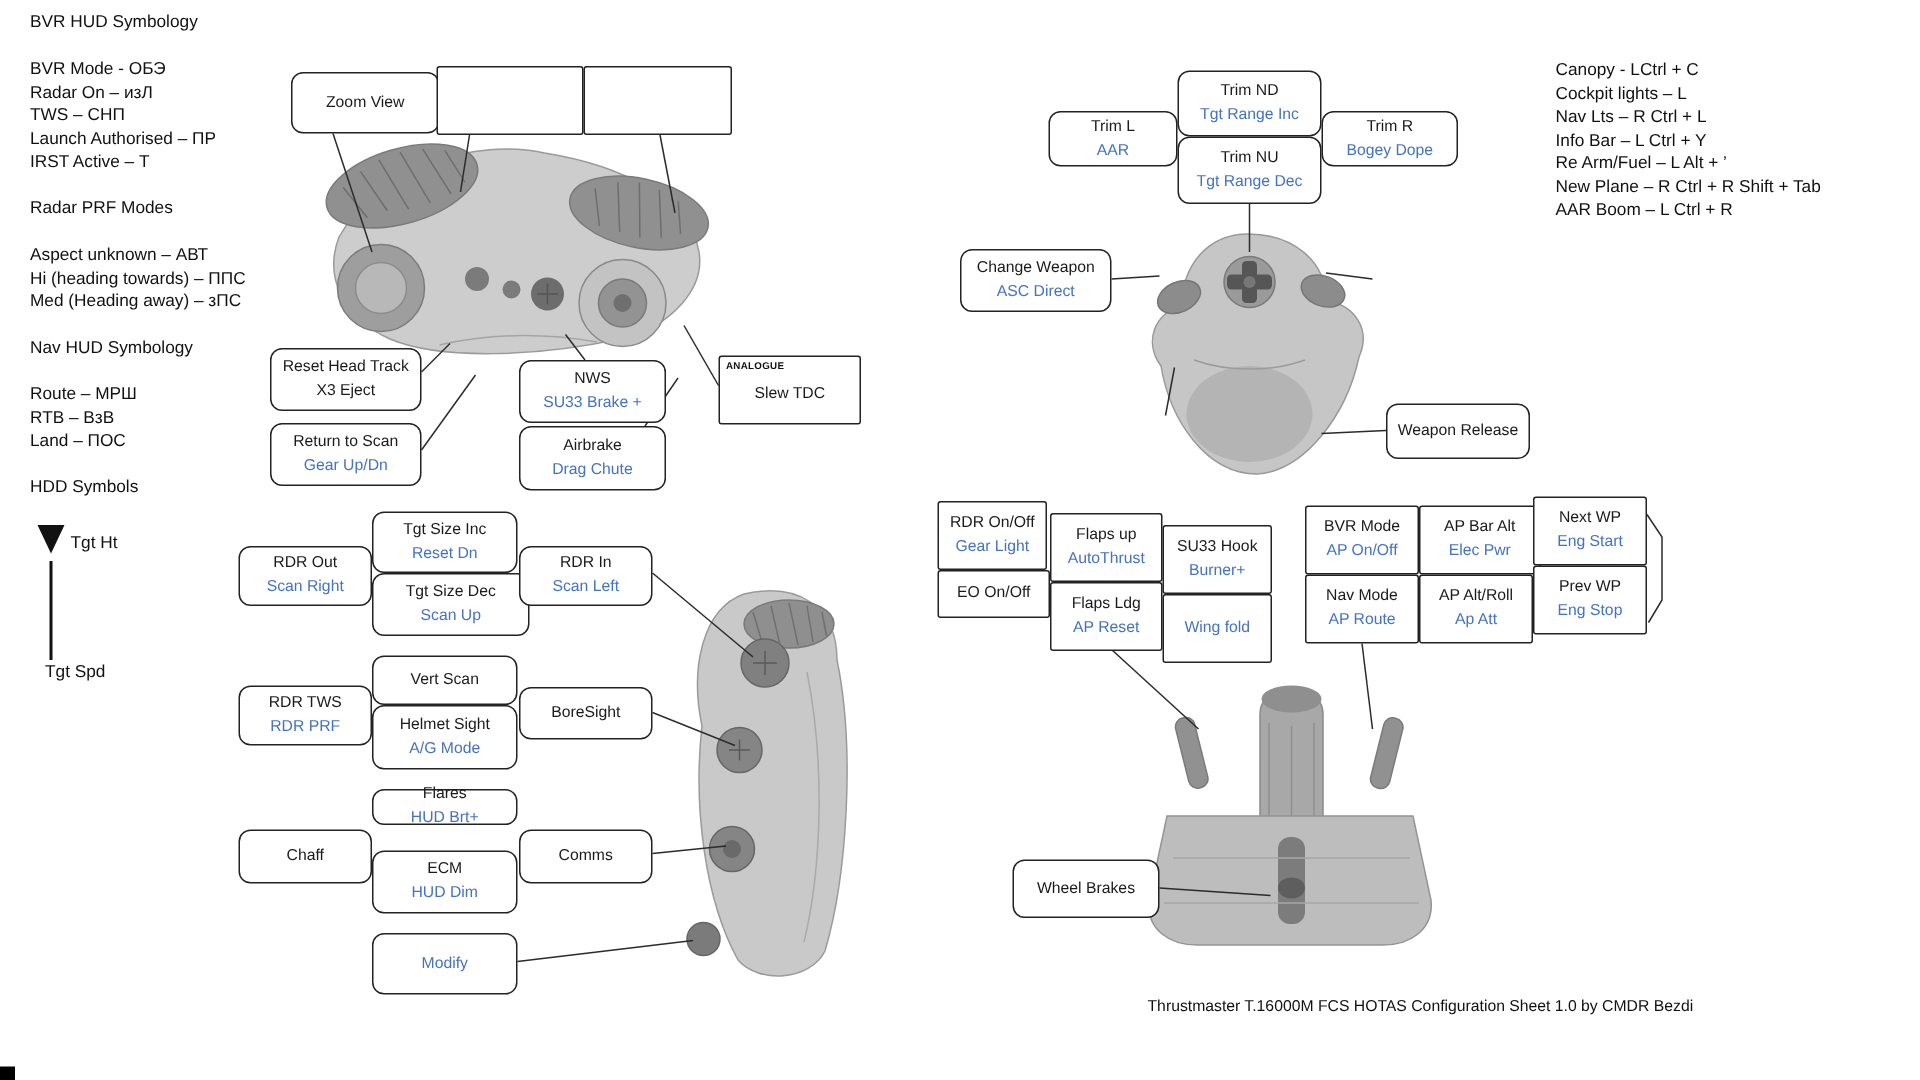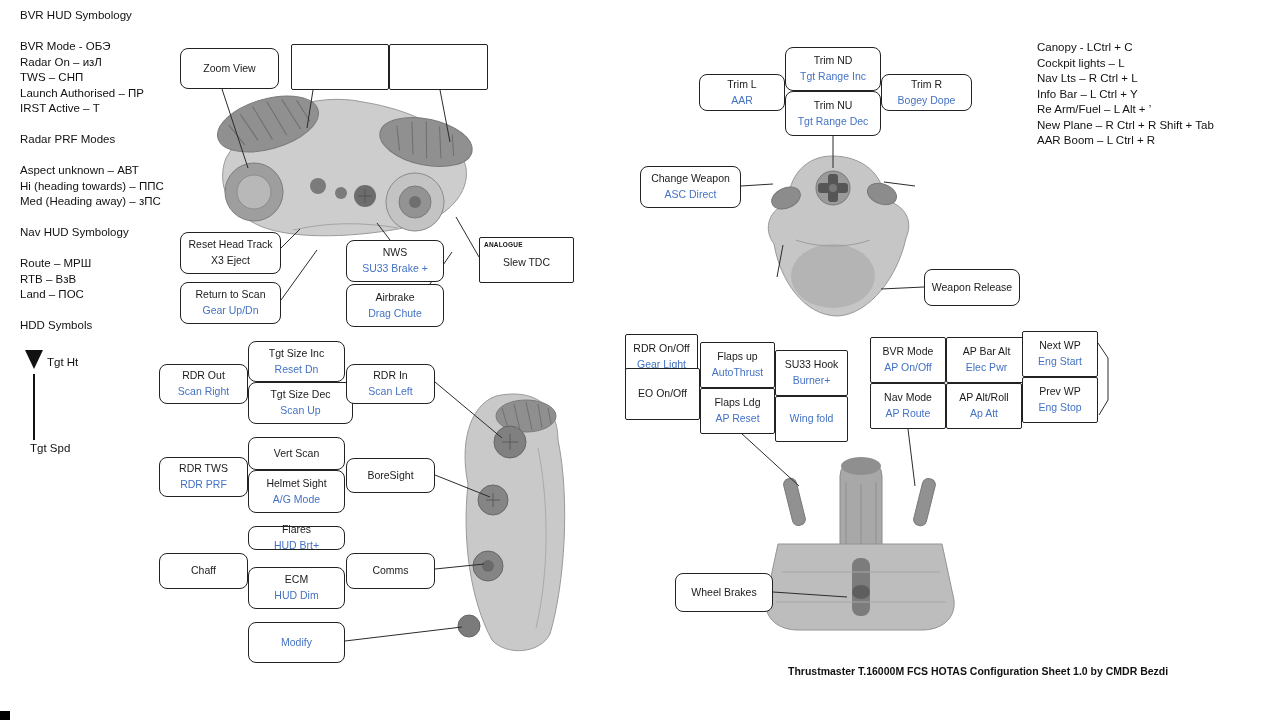--- a/index.html
+++ b/index.html
@@ -14,21 +14,21 @@
 .co.sq{border-radius:2px}
 .co.tagged{padding-top:5px}
 .co .p{white-space:nowrap}
 .co .s{white-space:nowrap;color:#4472C4}
 .co .s.dark{color:#1a1a1a}
 .co .p.blue{color:#4472C4}
 .co .tag{position:absolute;top:2px;left:4px;font-size:6.5px;font-weight:700;letter-spacing:.2px;color:#111}
 .hud-tri{position:absolute;width:0;height:0;border-left:9px solid transparent;border-right:9px solid transparent;border-top:19px solid #111;z-index:3}
 .hud-line{position:absolute;width:1.5px;background:#111;z-index:3}
 .small-label{position:absolute;font-size:11.5px;color:#111;z-index:3}
-#footer-text{position:absolute;left:788px;top:665px;font-size:10.5px;font-weight:700;color:#111;z-index:3}
+#footer-text{position:absolute;left:765px;top:665px;font-size:10.5px;font-weight:400;color:#111;z-index:3}
 #corner-mark{position:absolute;left:0;top:711px;width:10px;height:9px;background:#000;z-index:3}
 </style>
 </head>
 <body>
 
 <div id="canvas">
 
   <div class="legend" style="left:20px;top:8px;width:195px">
     <div>BVR HUD Symbology</div>
     <div class="sp"></div>
@@ -174,21 +174,21 @@
       <line x1="915" y1="186" x2="884" y2="182"></line>
       <line x1="777" y1="277" x2="783" y2="245"></line>
       <line x1="924" y1="287" x2="881" y2="289"></line>
       <line x1="741" y1="433" x2="799" y2="486"></line>
       <line x1="908" y1="429" x2="915" y2="486"></line>
       <line x1="773" y1="592" x2="847" y2="597"></line>
       <polyline points="1098,343 1108,358 1108,400 1099,415"></polyline>
     </g>
   </svg>
 
-  <div class="co" style="left:180px;top:48px;width:99px;height:41px">
+  <div class="co" style="left:194px;top:48px;width:99px;height:41px">
     <div class="p">Zoom View</div>
   </div>
   <div class="co sq" style="left:291px;top:44px;width:98px;height:46px">
     <div class="p"></div>
   </div>
   <div class="co sq" style="left:389px;top:44px;width:99px;height:46px">
     <div class="p"></div>
   </div>
   <div class="co" style="left:180px;top:232px;width:101px;height:42px">
     <div class="p">Reset Head Track</div>
@@ -288,21 +288,21 @@
     <div class="s">Gear Light</div>
   </div>
   <div class="co sq" style="left:700px;top:342px;width:75px;height:46px">
     <div class="p">Flaps up</div>
     <div class="s">AutoThrust</div>
   </div>
   <div class="co sq" style="left:775px;top:350px;width:73px;height:46px">
     <div class="p">SU33 Hook</div>
     <div class="s">Burner+</div>
   </div>
-  <div class="co sq" style="left:625px;top:368px;width:75px;height:52px">
+  <div class="co sq" style="left:625px;top:380px;width:75px;height:32px">
     <div class="p">EO On/Off</div>
   </div>
   <div class="co sq" style="left:700px;top:388px;width:75px;height:46px">
     <div class="p">Flaps Ldg</div>
     <div class="s">AP Reset</div>
   </div>
   <div class="co sq" style="left:775px;top:396px;width:73px;height:46px">
     <div class="p blue">Wing fold</div>
   </div>
 

